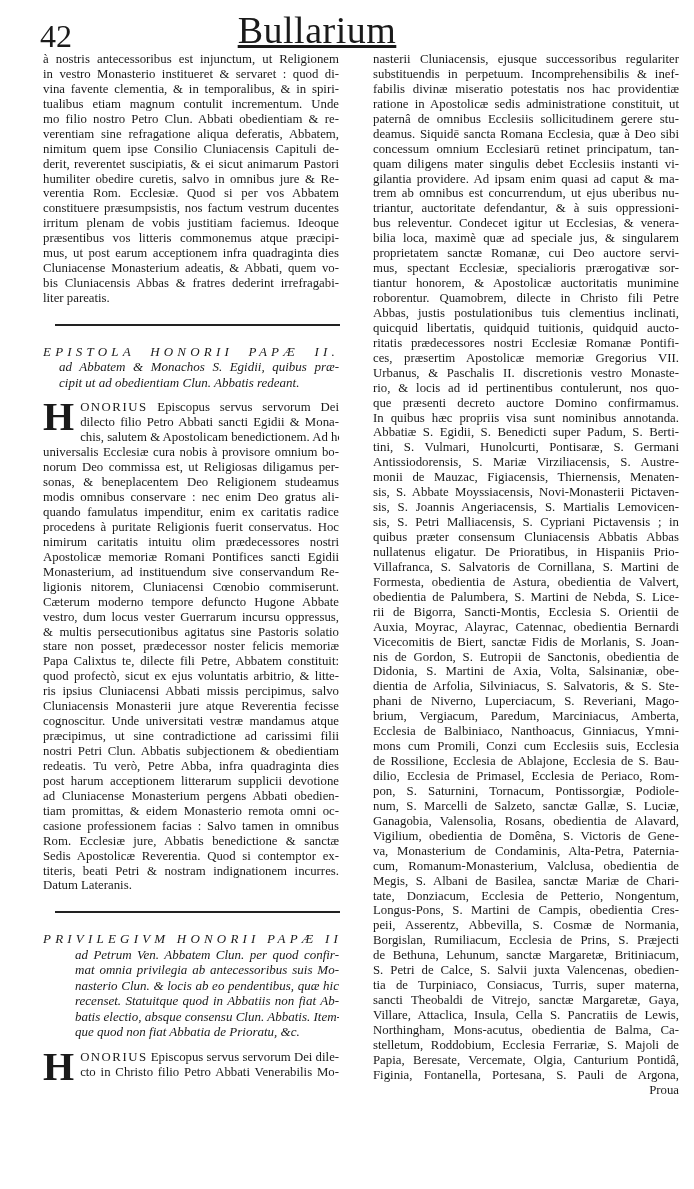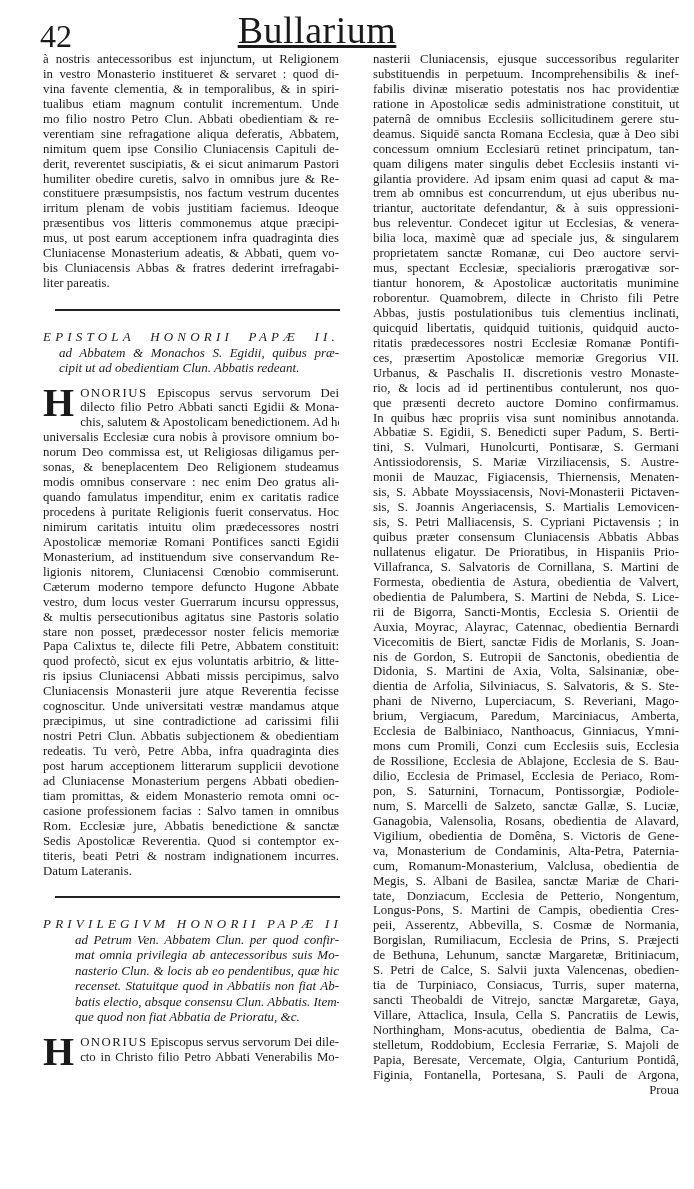--- a/index.html
+++ b/index.html
@@ -35,20 +35,21 @@
   <div id="left-cont">
       <span class="line">à nostris antecessoribus est injunctum, ut Religionem</span>
       <span class="line">in vestro Monasterio institueret &amp; servaret : quod di-</span>
       <span class="line">vina favente clementia, &amp; in temporalibus, &amp; in spiri-</span>
       <span class="line">tualibus etiam magnum contulit incrementum. Unde</span>
       <span class="line">mo filio nostro Petro Clun. Abbati obedientiam &amp; re-</span>
       <span class="line">verentiam sine refragatione aliqua deferatis, Abbatem,</span>
       <span class="line">nimitum quem ipse Consilio Cluniacensis Capituli de-</span>
       <span class="line">derit, reverentet suscipiatis, &amp; ei sicut animarum Pastori</span>
       <span class="line">humiliter obedire curetis, salvo in omnibus jure &amp; Re-</span>
+      <span class="line">verentia Rom. Ecclesiæ. Quod si per vos Abbatem</span>
       <span class="line">constituere præsumpsistis, nos factum vestrum ducentes</span>
       <span class="line">irritum plenam de vobis justitiam faciemus. Ideoque</span>
       <span class="line">præsentibus vos litteris commonemus atque præcipi-</span>
       <span class="line">mus, ut post earum acceptionem infra quadraginta dies</span>
       <span class="line">Cluniacense Monasterium adeatis, &amp; Abbati, quem vo-</span>
       <span class="line">bis Cluniacensis Abbas &amp; fratres dederint irrefragabi-</span>
       <span class="line last">liter pareatis.</span>
     </div>
 
   <div class="rule"></div>

